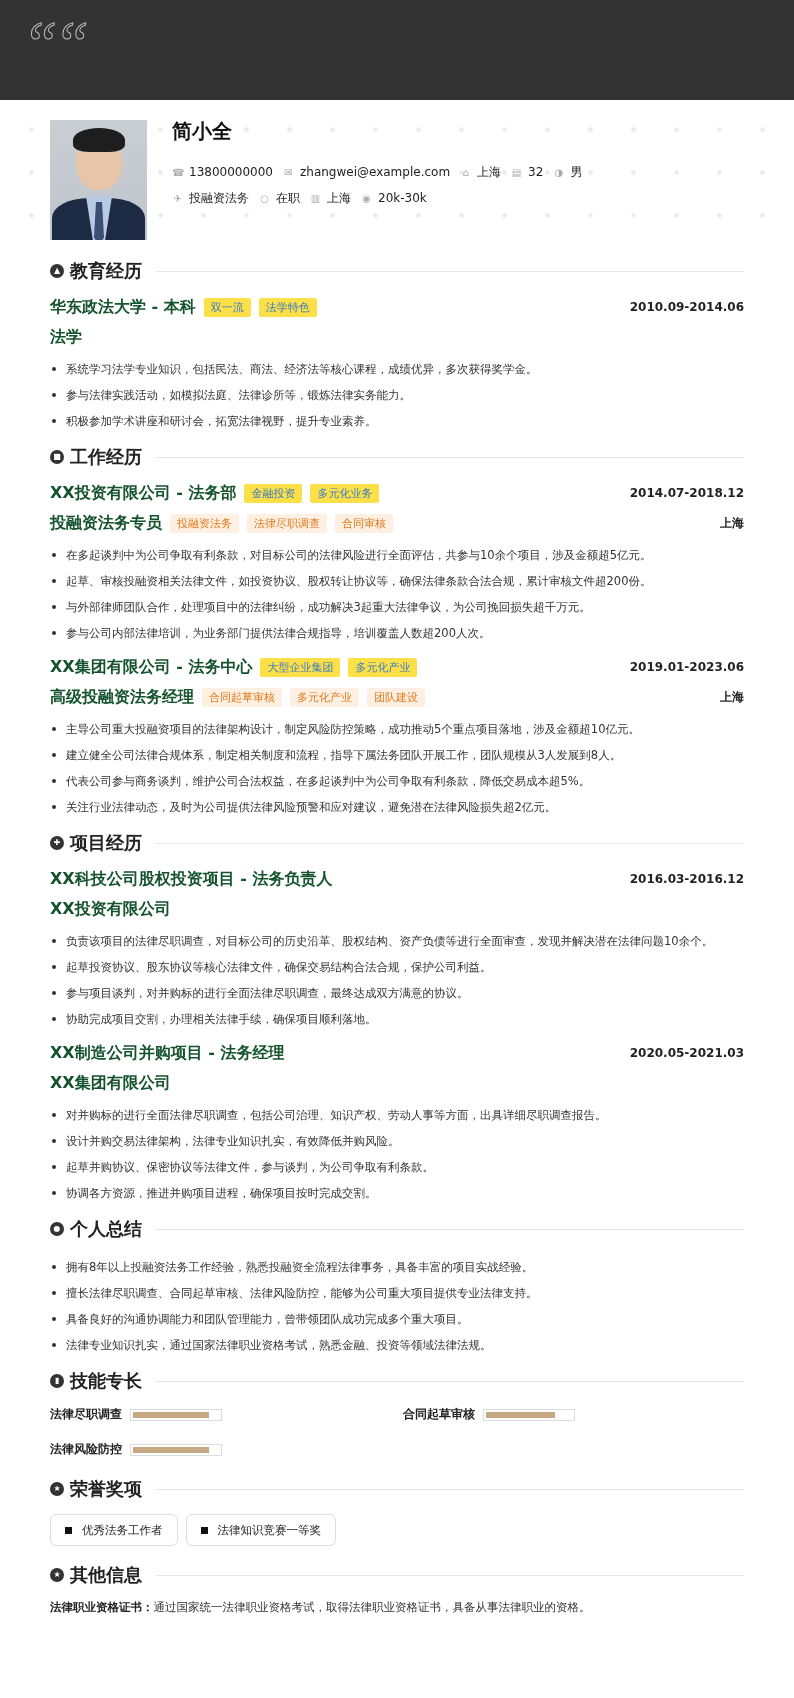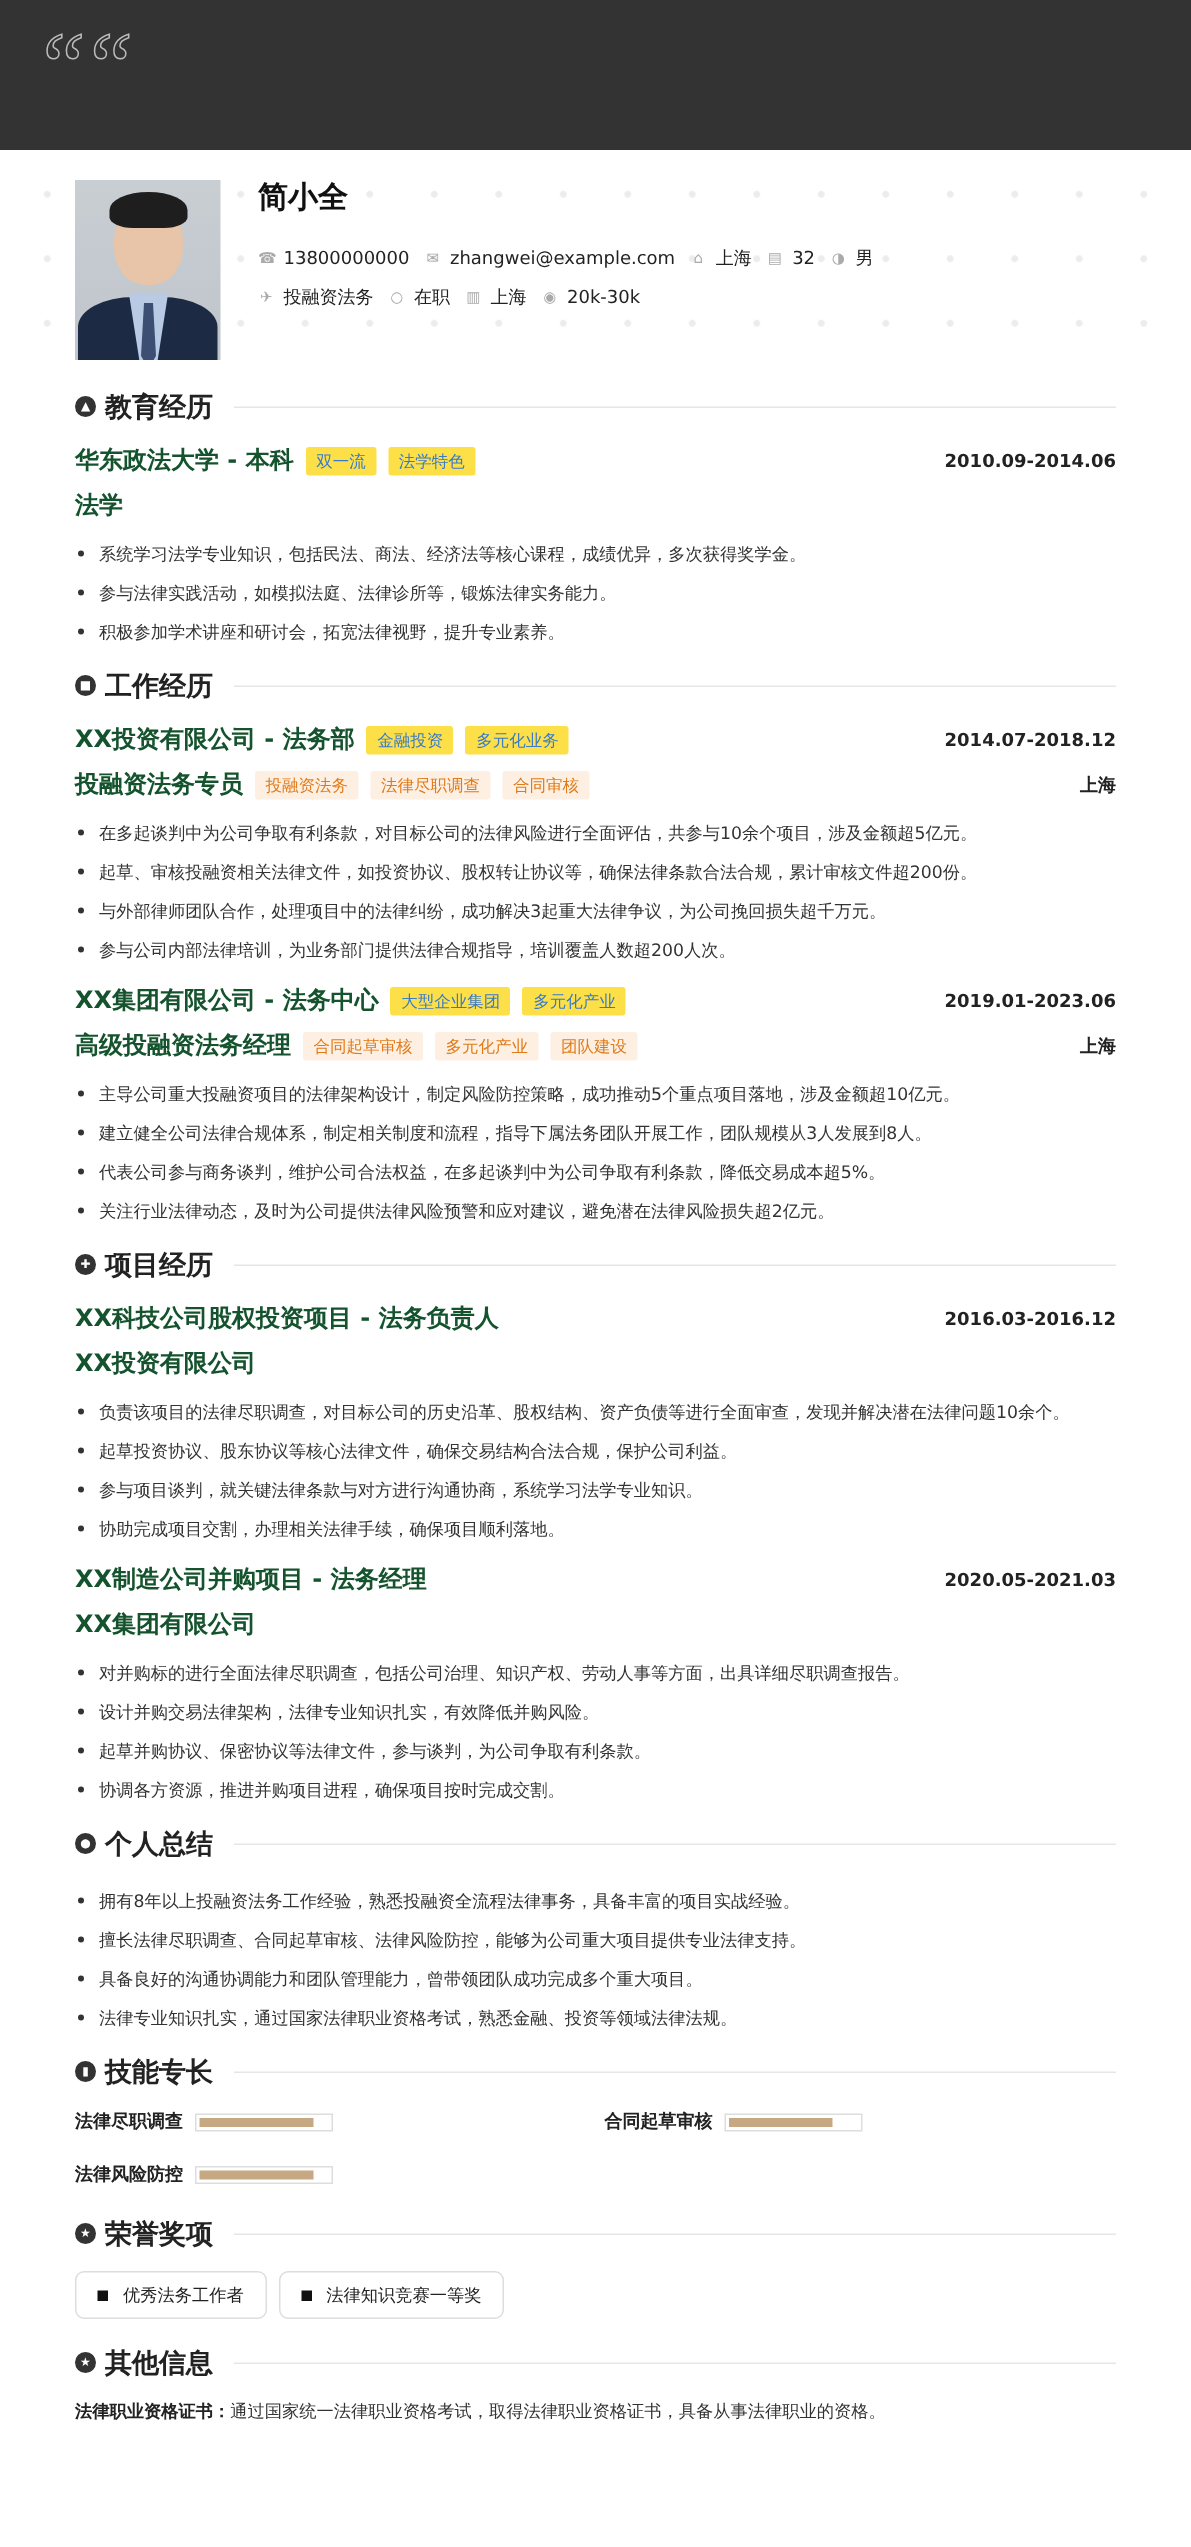--- a/index.html
+++ b/index.html
@@ -198,21 +198,21 @@
     <div class="row">
       <span class="strong">XX科技公司股权投资项目 - 法务负责人</span>
       <span class="date">2016.03-2016.12</span>
     </div>
     <div class="row">
         <span class="strong">XX投资有限公司</span>
       </div>
     <ul class="bullets">
       <li>负责该项目的法律尽职调查，对目标公司的历史沿革、股权结构、资产负债等进行全面审查，发现并解决潜在法律问题10余个。</li>
       <li>起草投资协议、股东协议等核心法律文件，确保交易结构合法合规，保护公司利益。</li>
-      <li>参与项目谈判，就关键法律条款与对方进行沟通协商，系统学习法学专业知识。</li>
+      <li>参与项目谈判，对并购标的进行全面法律尽职调查，最终达成双方满意的协议。</li>
       <li>协助完成项目交割，办理相关法律手续，确保项目顺利落地。</li>
     </ul>
     <div class="row">
       <span class="strong">XX制造公司并购项目 - 法务经理</span>
       <span class="date">2020.05-2021.03</span>
     </div>
     <div class="row">
         <span class="strong">XX集团有限公司</span>
       </div>
     <ul class="bullets">

